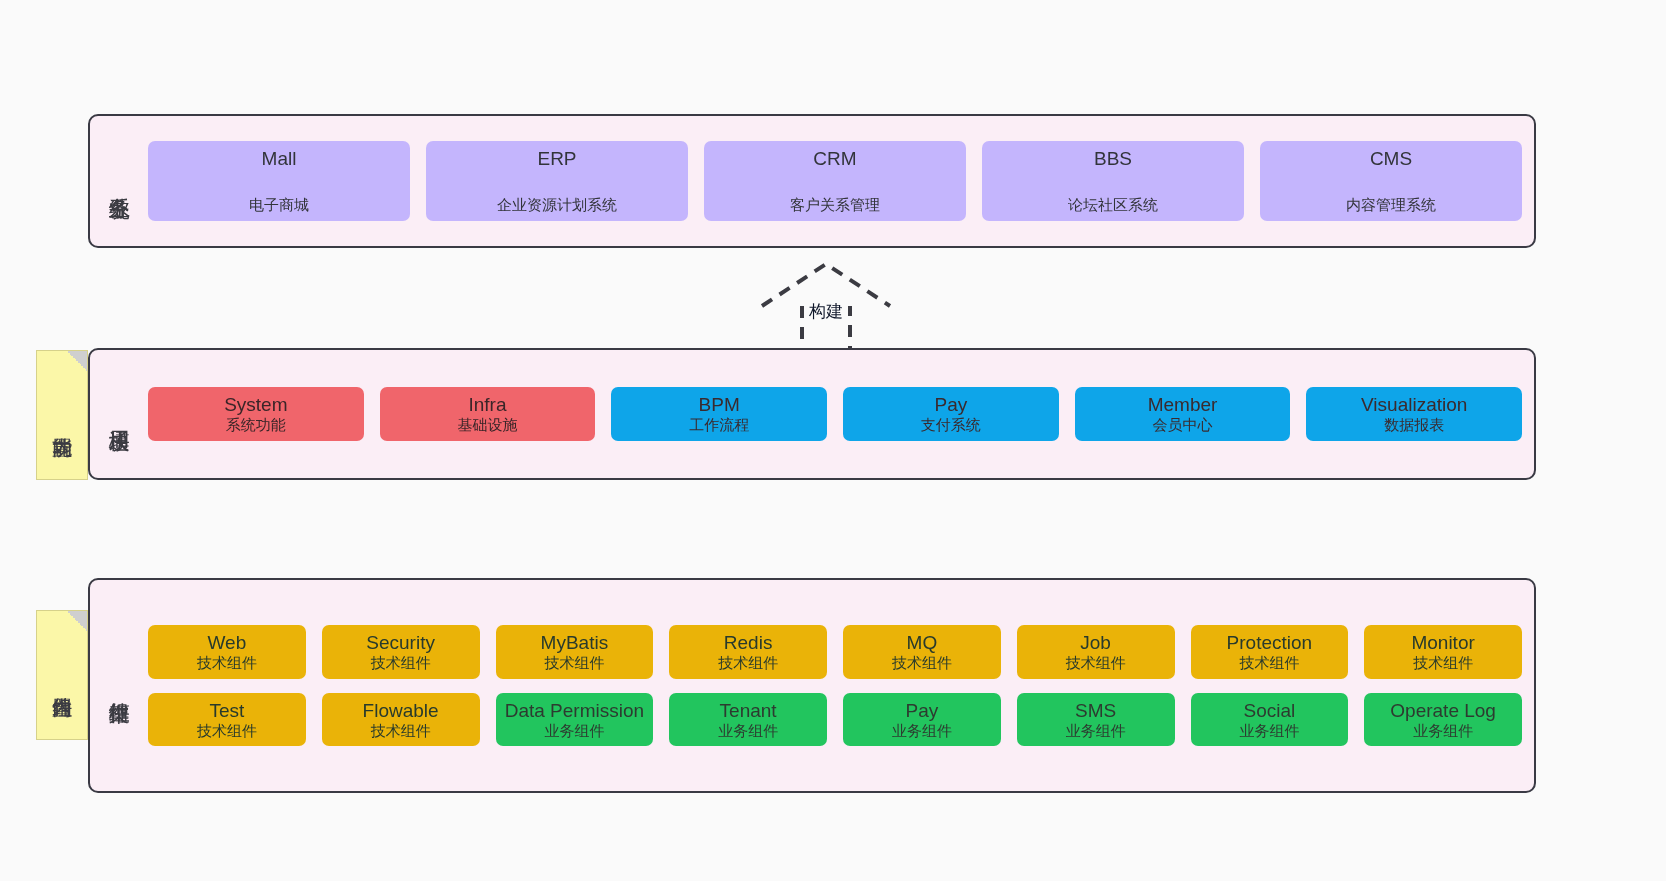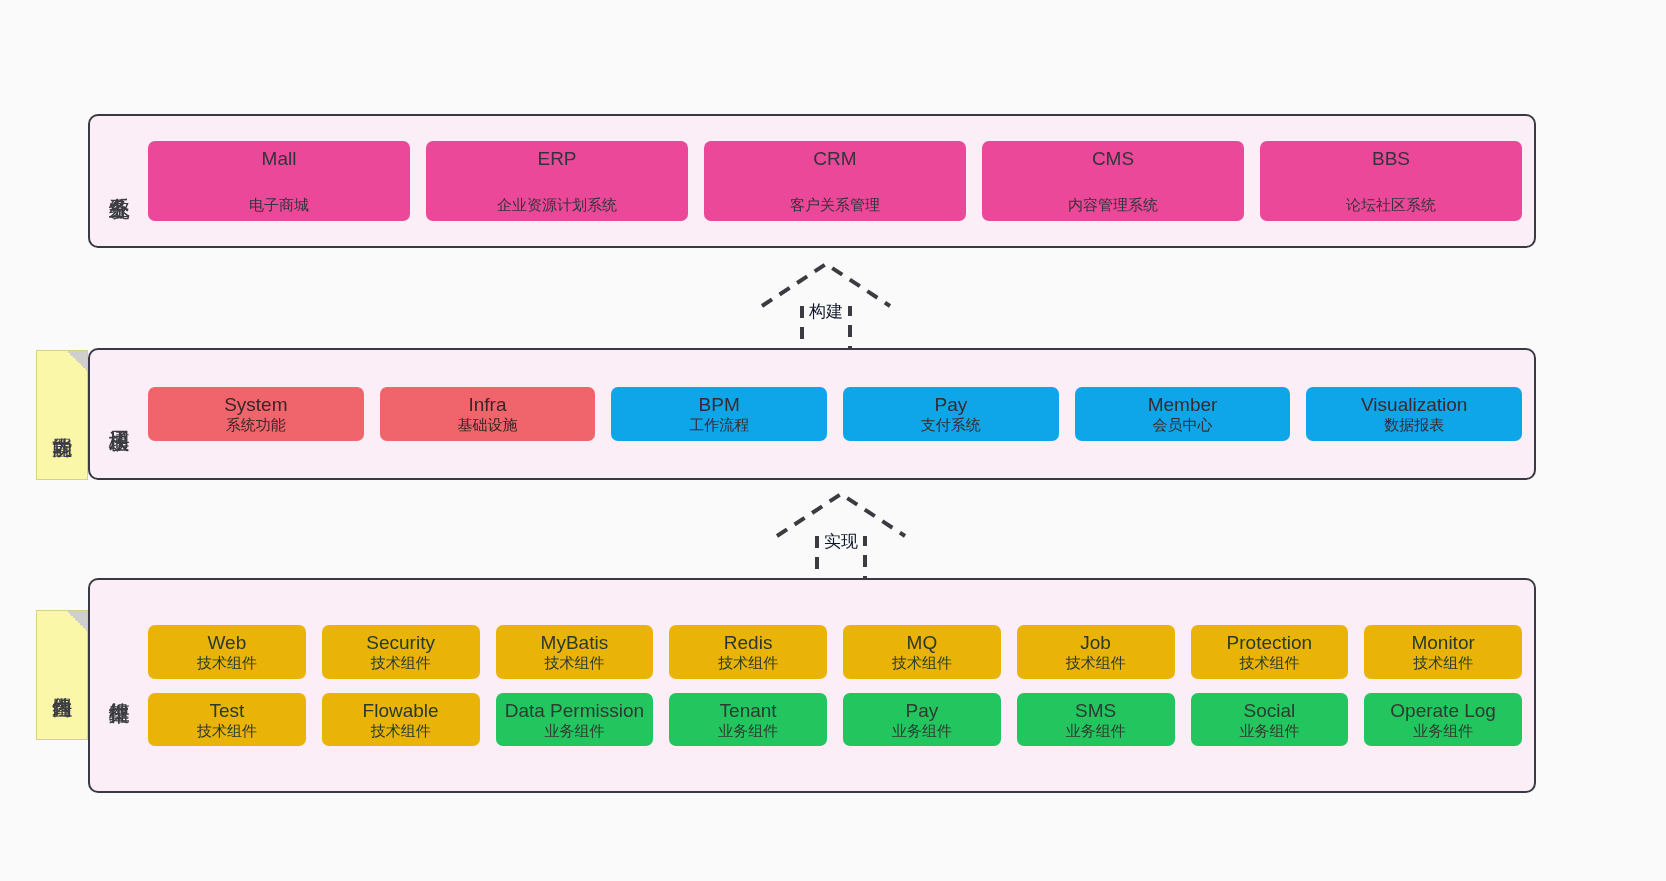--- a/index.html
+++ b/index.html
@@ -61,21 +61,21 @@
     align-items: center;
     justify-content: center;
     text-align: center;
     line-height: 1.22;
     padding: 6px 4px;
     user-select: none;
   }
   .node .t1 { font-size: 19px; }
   .node .t2 { font-size: 15px; }
 
-  .blue       { background: #ec4899; color: #32343a; gap: 26px; }
+  .blue       { background: #c4b5fd; color: #32343a; gap: 26px; }
   .red        { background: #f0656b; color: #3a2528; }
   .pinklight  { background: #0ea5e9; color: #3a2a2e; }
   .green      { background: #eab308; color: #283a2c; }
   .greenlight { background: #22c55e; color: #2d3b30; }
 
   
   .note {
     position: absolute;
     background: #fbf7a8;
     border: 1px solid #d6d18a;
@@ -134,26 +134,26 @@
         </div>
         <div class="node blue">
           <span class="t1">ERP</span>
           <span class="t2">企业资源计划系统</span>
         </div>
         <div class="node blue">
           <span class="t1">CRM</span>
           <span class="t2">客户关系管理</span>
         </div>
         <div class="node blue">
+          <span class="t1">BBS</span>
+          <span class="t2">论坛社区系统</span>
+        </div>
+        <div class="node blue">
           <span class="t1">CMS</span>
           <span class="t2">内容管理系统</span>
-        </div>
-        <div class="node blue">
-          <span class="t1">BBS</span>
-          <span class="t2">论坛社区系统</span>
         </div>
       </div>
     </div>
   </div>
 
   <div class="connector" id="conn-build" style="left:746px; top:256px;">
     <svg viewBox="0 0 160 96" preserveAspectRatio="none">
       <polyline points="16,50 80,8 144,50" fill="none" stroke="#3b3b42" stroke-width="4" stroke-dasharray="12,9" stroke-linecap="butt"></polyline>
       <polyline points="56,50 56,94 104,94 104,50" fill="none" stroke="#3b3b42" stroke-width="4" stroke-dasharray="12,9" stroke-linecap="butt"></polyline>
     </svg>
@@ -189,27 +189,20 @@
           <span class="t2">会员中心</span>
         </div>
         <div class="node pinklight">
           <span class="t1">Visualization</span>
           <span class="t2">数据报表</span>
         </div>
       </div>
     </div>
   </div>
 
-  <div class="connector" id="conn-implement" style="left:761px; top:486px;">
-    <svg viewBox="0 0 160 96" preserveAspectRatio="none">
-      <polyline points="16,50 80,8 144,50" fill="none" stroke="#3b3b42" stroke-width="4" stroke-dasharray="12,9" stroke-linecap="butt"></polyline>
-      <polyline points="56,50 56,94 104,94 104,50" fill="none" stroke="#3b3b42" stroke-width="4" stroke-dasharray="12,9" stroke-linecap="butt"></polyline>
-    </svg>
-    <span class="conn-label">实现</span>
-  </div>
 
   <div class="note" id="note-framework" style="left:36px; top:610px; width:52px; height:130px;">
     <span>内置组件</span>
   </div>
 
   <div class="layer" id="layer-framework" style="left:88px; top:578px; width:1448px; height:215px;">
     <div class="layer-title">框架组件</div>
     <div class="layer-body">
 
       <div class="row">

